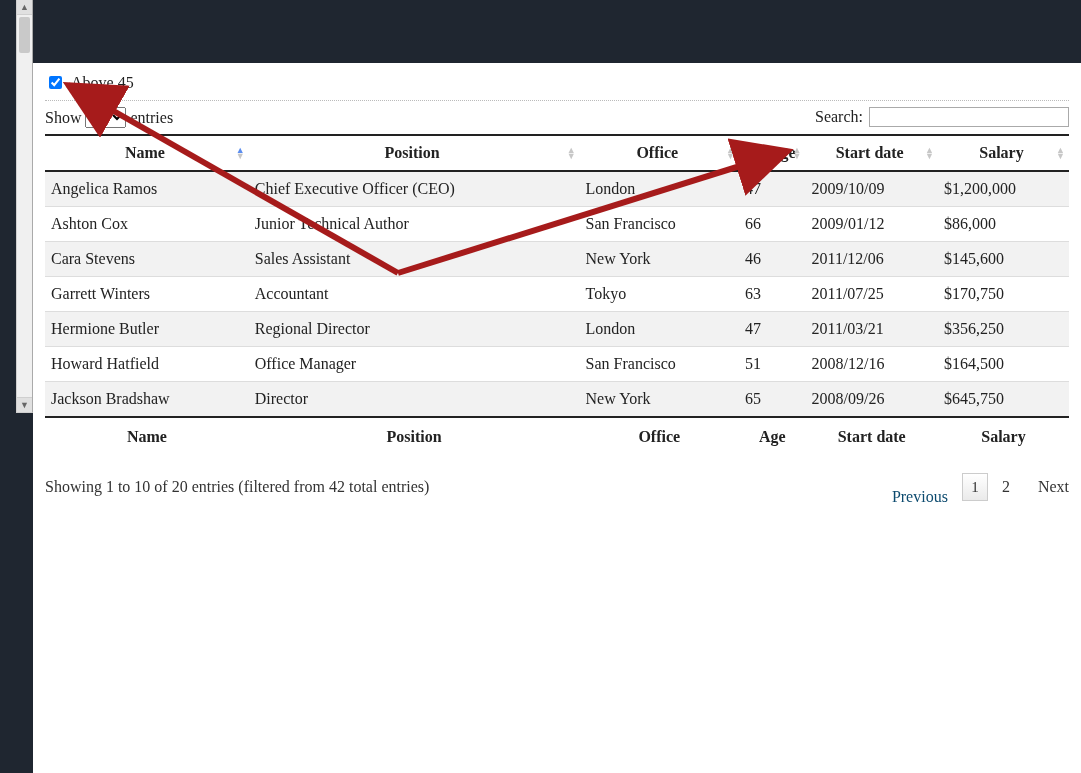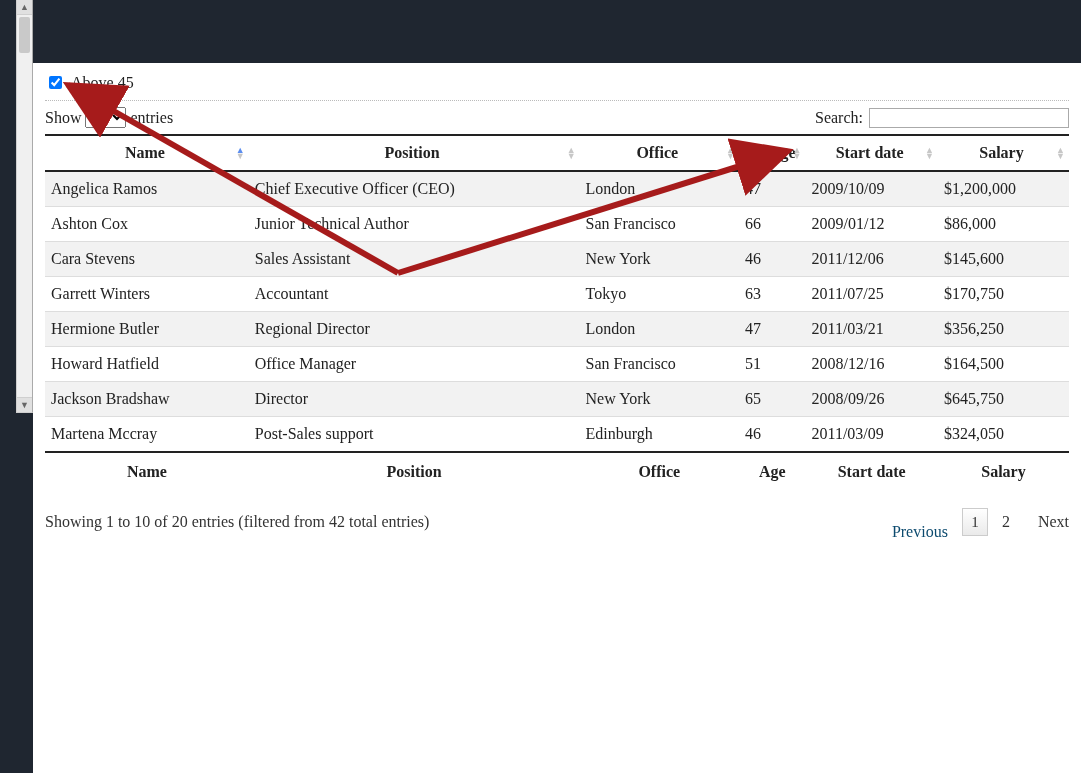--- a/index.html
+++ b/index.html
@@ -39,21 +39,21 @@
     left: 33px; right: 0; top: 63px;
     bottom: 0;
     background: #fff;
     padding: 8px 12px 300px 12px;
     font-size: 16px;
     color: #222;
   }
   .filter-row { display:flex; align-items:flex-end; gap:6px; padding:2px 0 4px 0;}
   .filter-row input[type=checkbox]{ width:13px; height:13px; }
   hr.dotted { border:none; border-top:1px dotted #bbb; margin:4px 0 6px 0;}
-  .top-controls { display:flex; justify-content:space-between; align-items:center; margin-bottom: 6px;}
+  .top-controls { display:flex; justify-content:space-between; align-items:flex-start; margin-bottom: 6px;}
   .length-ctrl { display:flex; align-items:center; gap:4px;}
   .length-ctrl select { font-size: 13px; padding:1px 2px;}
   .search-ctrl { display:flex; align-items:center; gap:6px;}
   .search-ctrl input { width:200px; height:20px; border:1px solid #aaa; font-size:14px; padding:1px 4px;}
   table.dt { width:100%; border-collapse:collapse; }
   table.dt thead th {
     border-top: 2px solid #222;
     border-bottom: 2px solid #222;
     padding: 8px 10px 8px 6px;
     text-align: left;
@@ -208,28 +208,20 @@
             <td>$164,500</td>
           </tr>
           <tr>
             <td>Jackson Bradshaw</td>
             <td>Director</td>
             <td>New York</td>
             <td>65</td>
             <td>2008/09/26</td>
             <td>$645,750</td>
           </tr>
-          <tr>
-            <td>Martena Mccray</td>
-            <td>Post-Sales support</td>
-            <td>Edinburgh</td>
-            <td>46</td>
-            <td>2011/03/09</td>
-            <td>$324,050</td>
-          </tr>
         </tbody>
       <tfoot>
         <tr id="tfoot-row">
             <th>Name</th>
             <th>Position</th>
             <th>Office</th>
             <th>Age</th>
             <th>Start date</th>
             <th>Salary</th>
           </tr>

